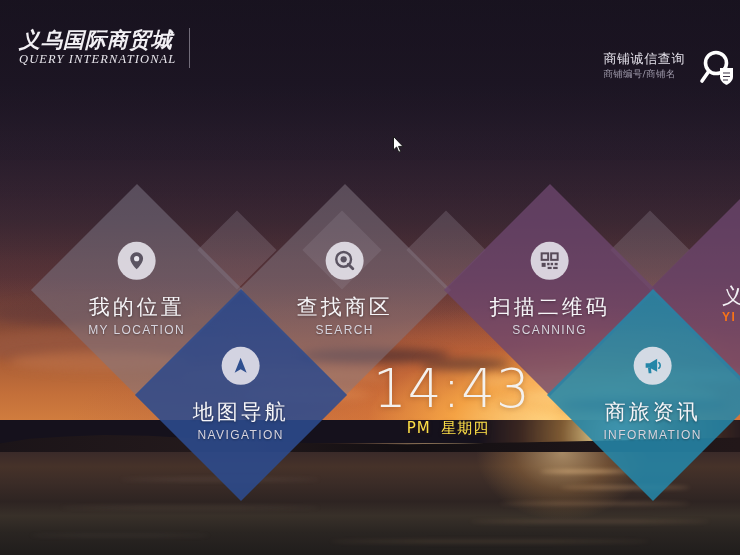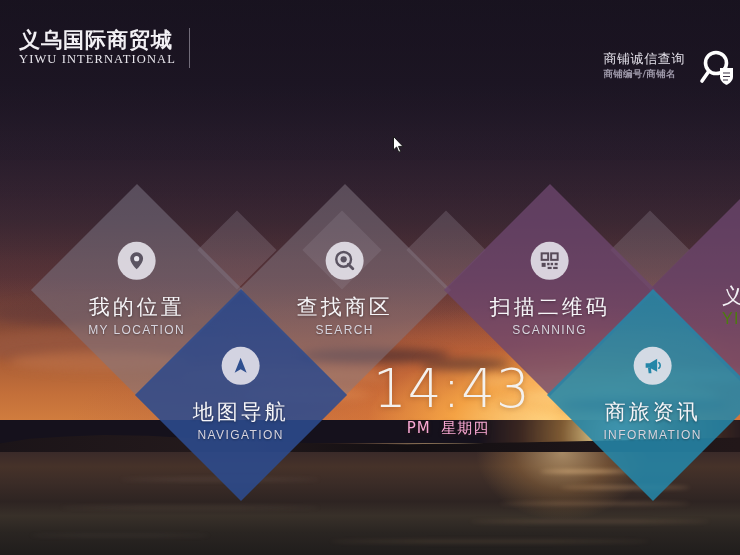--- a/index.html
+++ b/index.html
@@ -74,39 +74,39 @@
   .w7{ left:330px; top:540px; width:320px; background:rgba(210,165,120,.16); }
   .w8{ left:30px;  top:534px; width:180px; background:rgba(150,130,115,.12); }
 
   
   .coolwash { position:absolute; inset:0; background:linear-gradient(to bottom, rgba(26,20,34,.55) 0%, rgba(40,28,46,.25) 30%, rgba(0,0,0,0) 58%); }
 
   
   .header { position:absolute; left:0; top:0; width:740px; height:100px; }
   .brand { position:absolute; left:10px; top:28px; display:flex; align-items:center; }
   .logo-mark { width:44px; height:44px; position:relative; flex:0 0 auto; }
-  .brand-text { margin-left:9px; }
+  .brand-text { margin-left:9px;font-style:italic; }
   .brand-cn {
     font-size:21px; font-weight:bold; color:#f2f0f4; letter-spacing:1px;
     font-family:"DejaVu Sans","Liberation Sans",sans-serif; line-height:23px;
   }
   .brand-en {
     font-size:12.5px; color:#e8e6ec; letter-spacing:1.1px; line-height:15px;
     font-family:"Liberation Serif","DejaVu Serif",serif;
   }
   .divider-v { width:1px; height:40px; background:rgba(220,215,228,.45); margin:0 14px 0 13px; }
   .sub-cn { font-size:14px; color:#dcd9e2; letter-spacing:.5px; line-height:18px;
             font-family:"DejaVu Sans","Liberation Sans",sans-serif; }
   .sub-en { font-size:11.5px; color:#b4b0bd; letter-spacing:1.2px; line-height:15px; }
 
   .hsearch { position:absolute; right:55px; top:50px; }
   .hsearch-cn { font-size:13px; color:#e2dfe8; letter-spacing:.6px; line-height:17px;
                 font-family:"DejaVu Sans","Liberation Sans",sans-serif; }
   .hsearch-sub { font-size:9.5px; color:#9e99aa; letter-spacing:.3px; line-height:14px;
-                 font-family:"DejaVu Sans","Liberation Sans",sans-serif;font-weight:bold; }
+                 font-family:"DejaVu Sans","Liberation Sans",sans-serif; }
   .hsearch-icon { position:absolute; right:0px; top:48px; width:42px; height:42px; }
 
   
   .tiles { position:absolute; left:0; top:0; width:740px; height:555px; }
   .dia {
     position:absolute; width:150px; height:150px;
     transform:rotate(45deg); transform-origin:center center;
     display:flex; align-items:center; justify-content:center;
   }
   .dia-inner {
@@ -124,29 +124,29 @@
              display:flex; align-items:center; justify-content:center; margin-bottom:14px; }
 
   .small-dia { position:absolute; width:56px; height:56px; transform:rotate(45deg);
                background:rgba(190,180,195,.20); }
 
   
   .clock { position:absolute; left:373px; top:360px; width:150px; text-align:center; }
   .clk-time { font-size:53px; color:#f4f1ee; line-height:57px; letter-spacing:1px;
               font-weight:300; font-family:"DejaVu Sans","Liberation Sans",sans-serif;
               text-shadow:0 1px 5px rgba(90,40,20,.35); }
-  .clk-sub { font-size:15px; color:#f9a8d4; letter-spacing:1px; line-height:22px;
+  .clk-sub { font-size:15px; color:#fde047; letter-spacing:1px; line-height:22px;
              font-family:"DejaVu Sans","Liberation Sans",sans-serif;
              text-shadow:0 1px 4px rgba(90,40,20,.35); }
 
   
   .edge-cn { position:absolute; left:722px; top:282px; font-size:21px; color:#f4f2f6;
              letter-spacing:3px; font-family:"DejaVu Sans","Liberation Sans",sans-serif; }
-  .edge-en { position:absolute; left:722px; top:310px; font-size:16px; color:#4d7c0f;
-             letter-spacing:1.4px; }
+  .edge-en { position:absolute; left:722px; top:310px; font-size:12px; color:#f97316;
+             letter-spacing:1.4px;font-weight:bold; }
 
   
   .cursor { position:absolute; left:393px; top:136px; width:12px; height:18px; }
 </style>
 </head>
 <body>
 
 <div id="stage">
 
   <div class="bg">
@@ -176,21 +176,21 @@
     <div class="wstreak w6"></div>
     <div class="wstreak w7"></div>
     <div class="wstreak w8"></div>
     <div class="coolwash"></div>
   </div>
 
   <div class="header">
     <div class="brand">
       <div class="brand-text">
         <div class="brand-cn">义乌国际商贸城</div>
-        <div class="brand-en">YIWU INTERNATIONAL</div>
+        <div class="brand-en">QUERY INTERNATIONAL</div>
       </div>
       <div class="divider-v"></div>
     </div>
 
     <div class="hsearch">
       <div class="hsearch-cn">商铺诚信查询</div>
       <div class="hsearch-sub">商铺编号/商铺名</div>
     </div>
     <div class="hsearch-icon">
       <svg width="42" height="42" viewBox="0 0 42 42">

